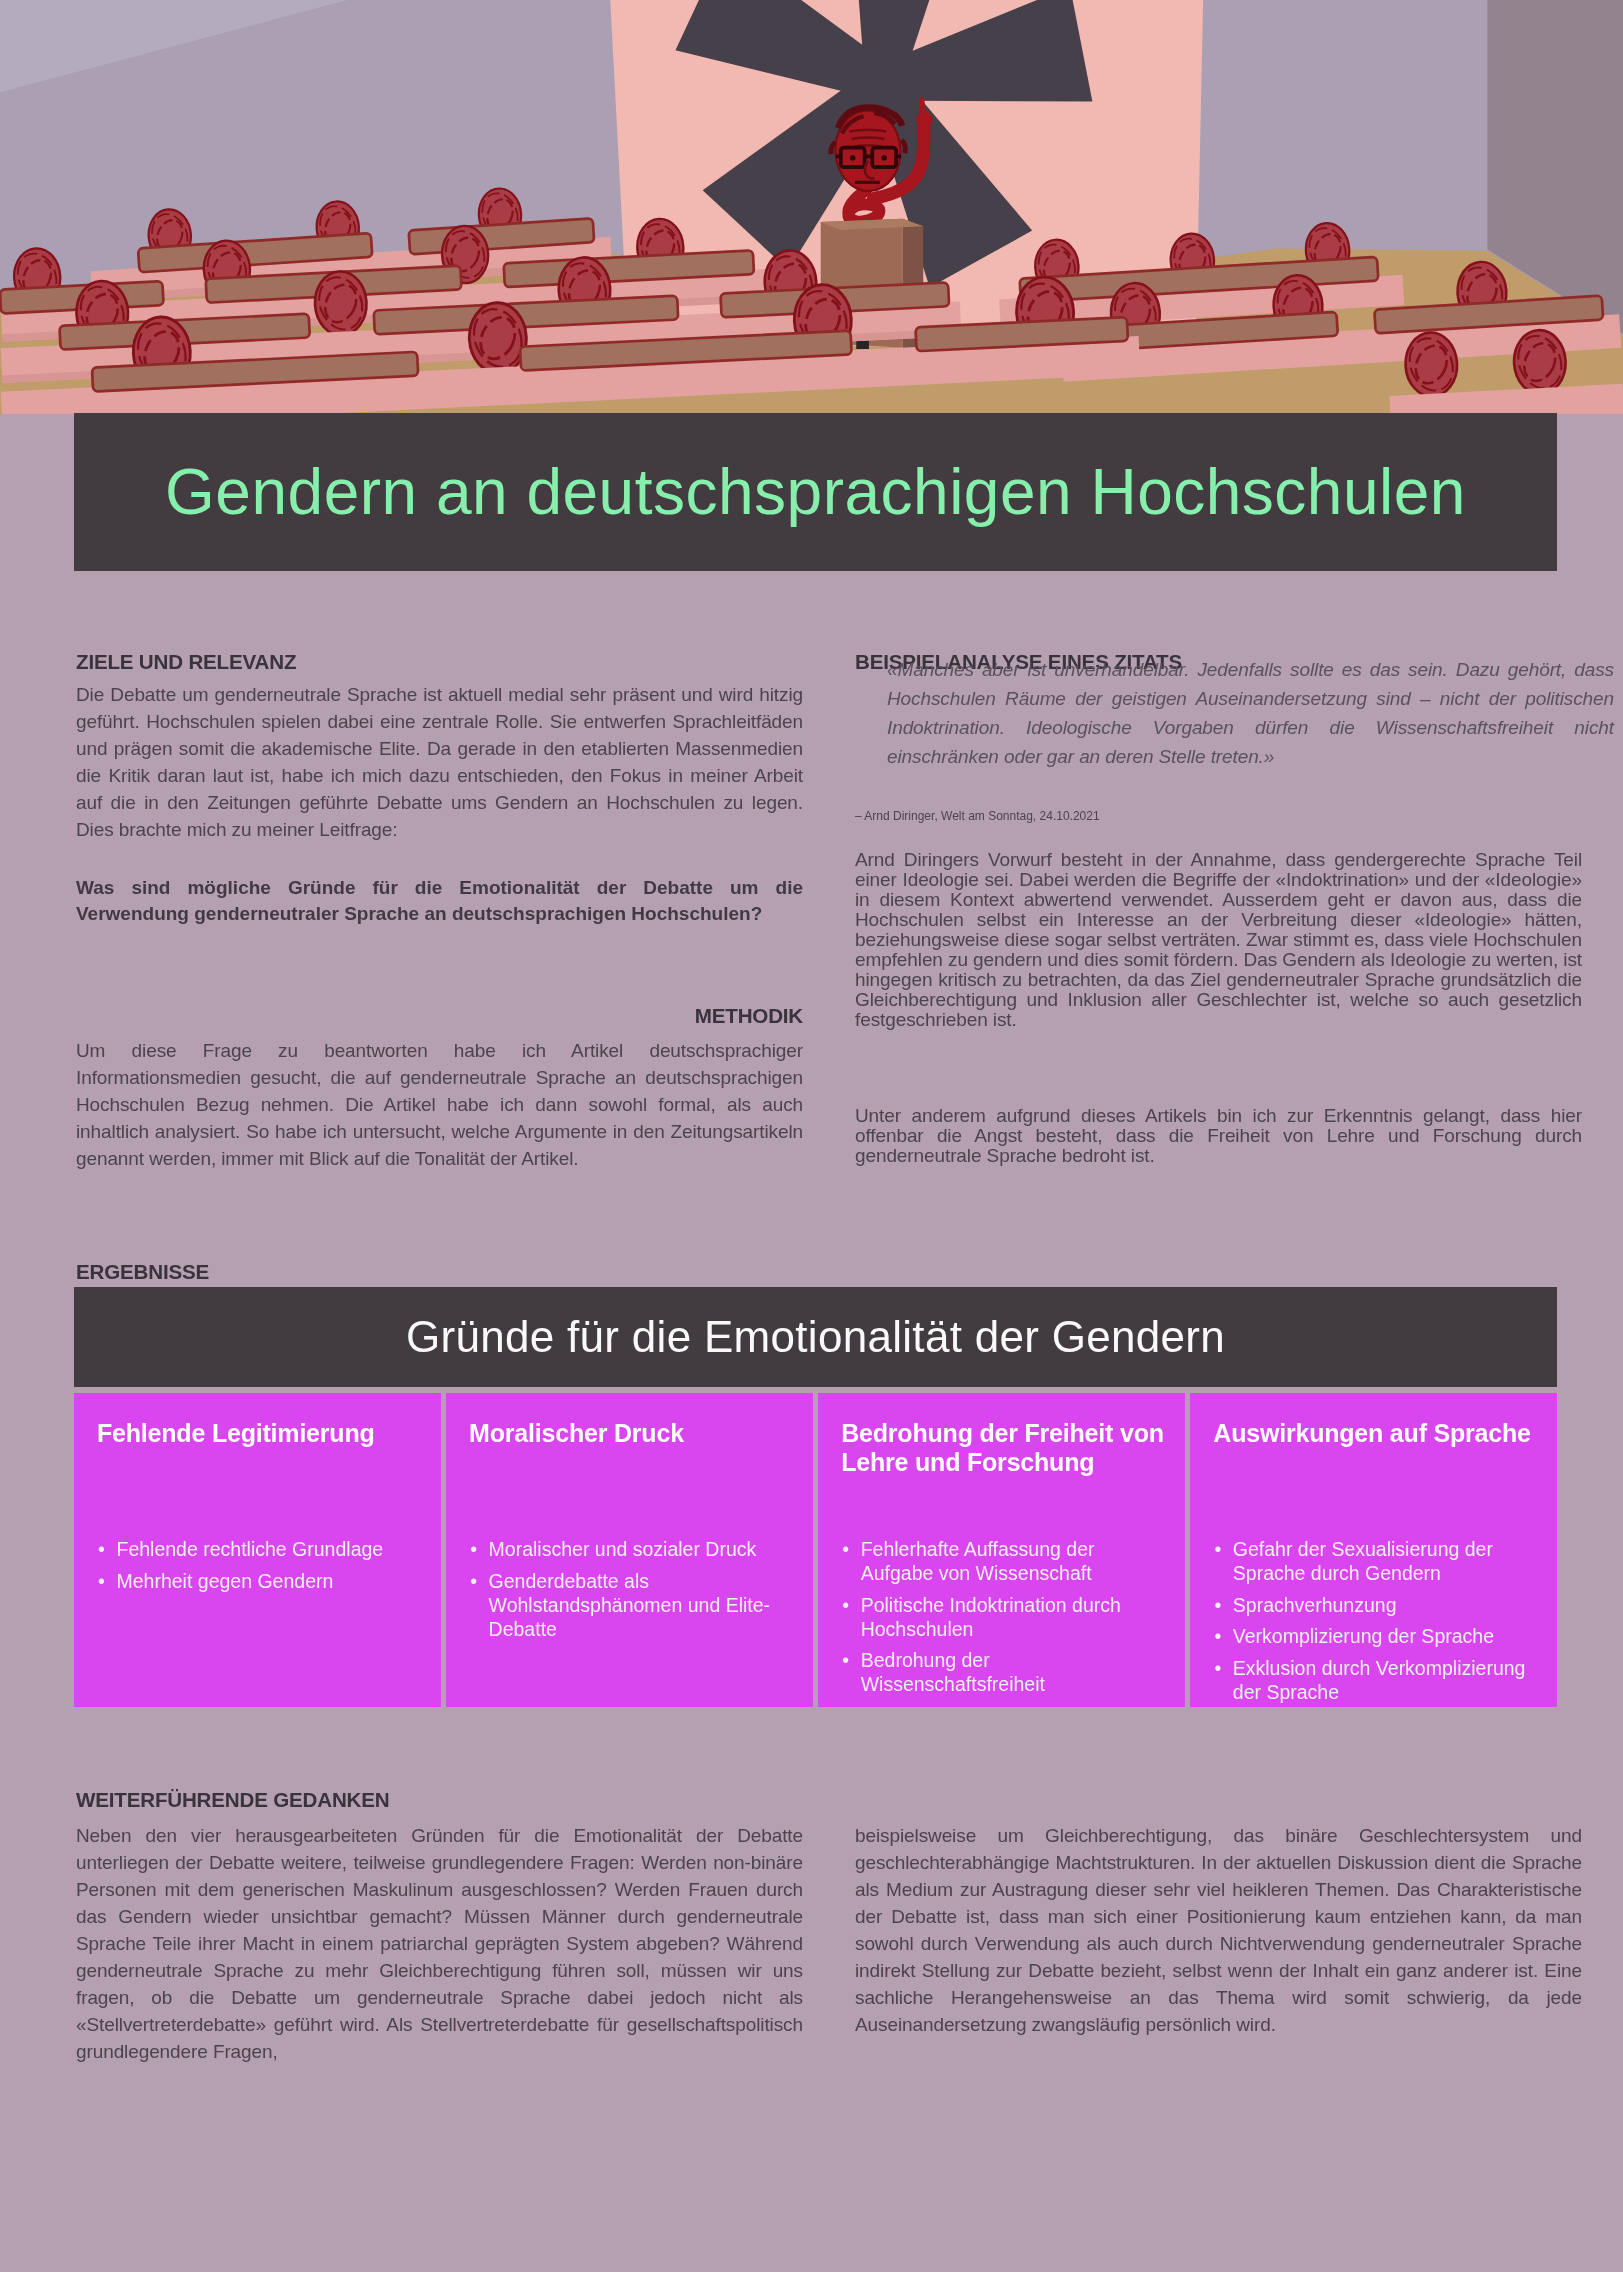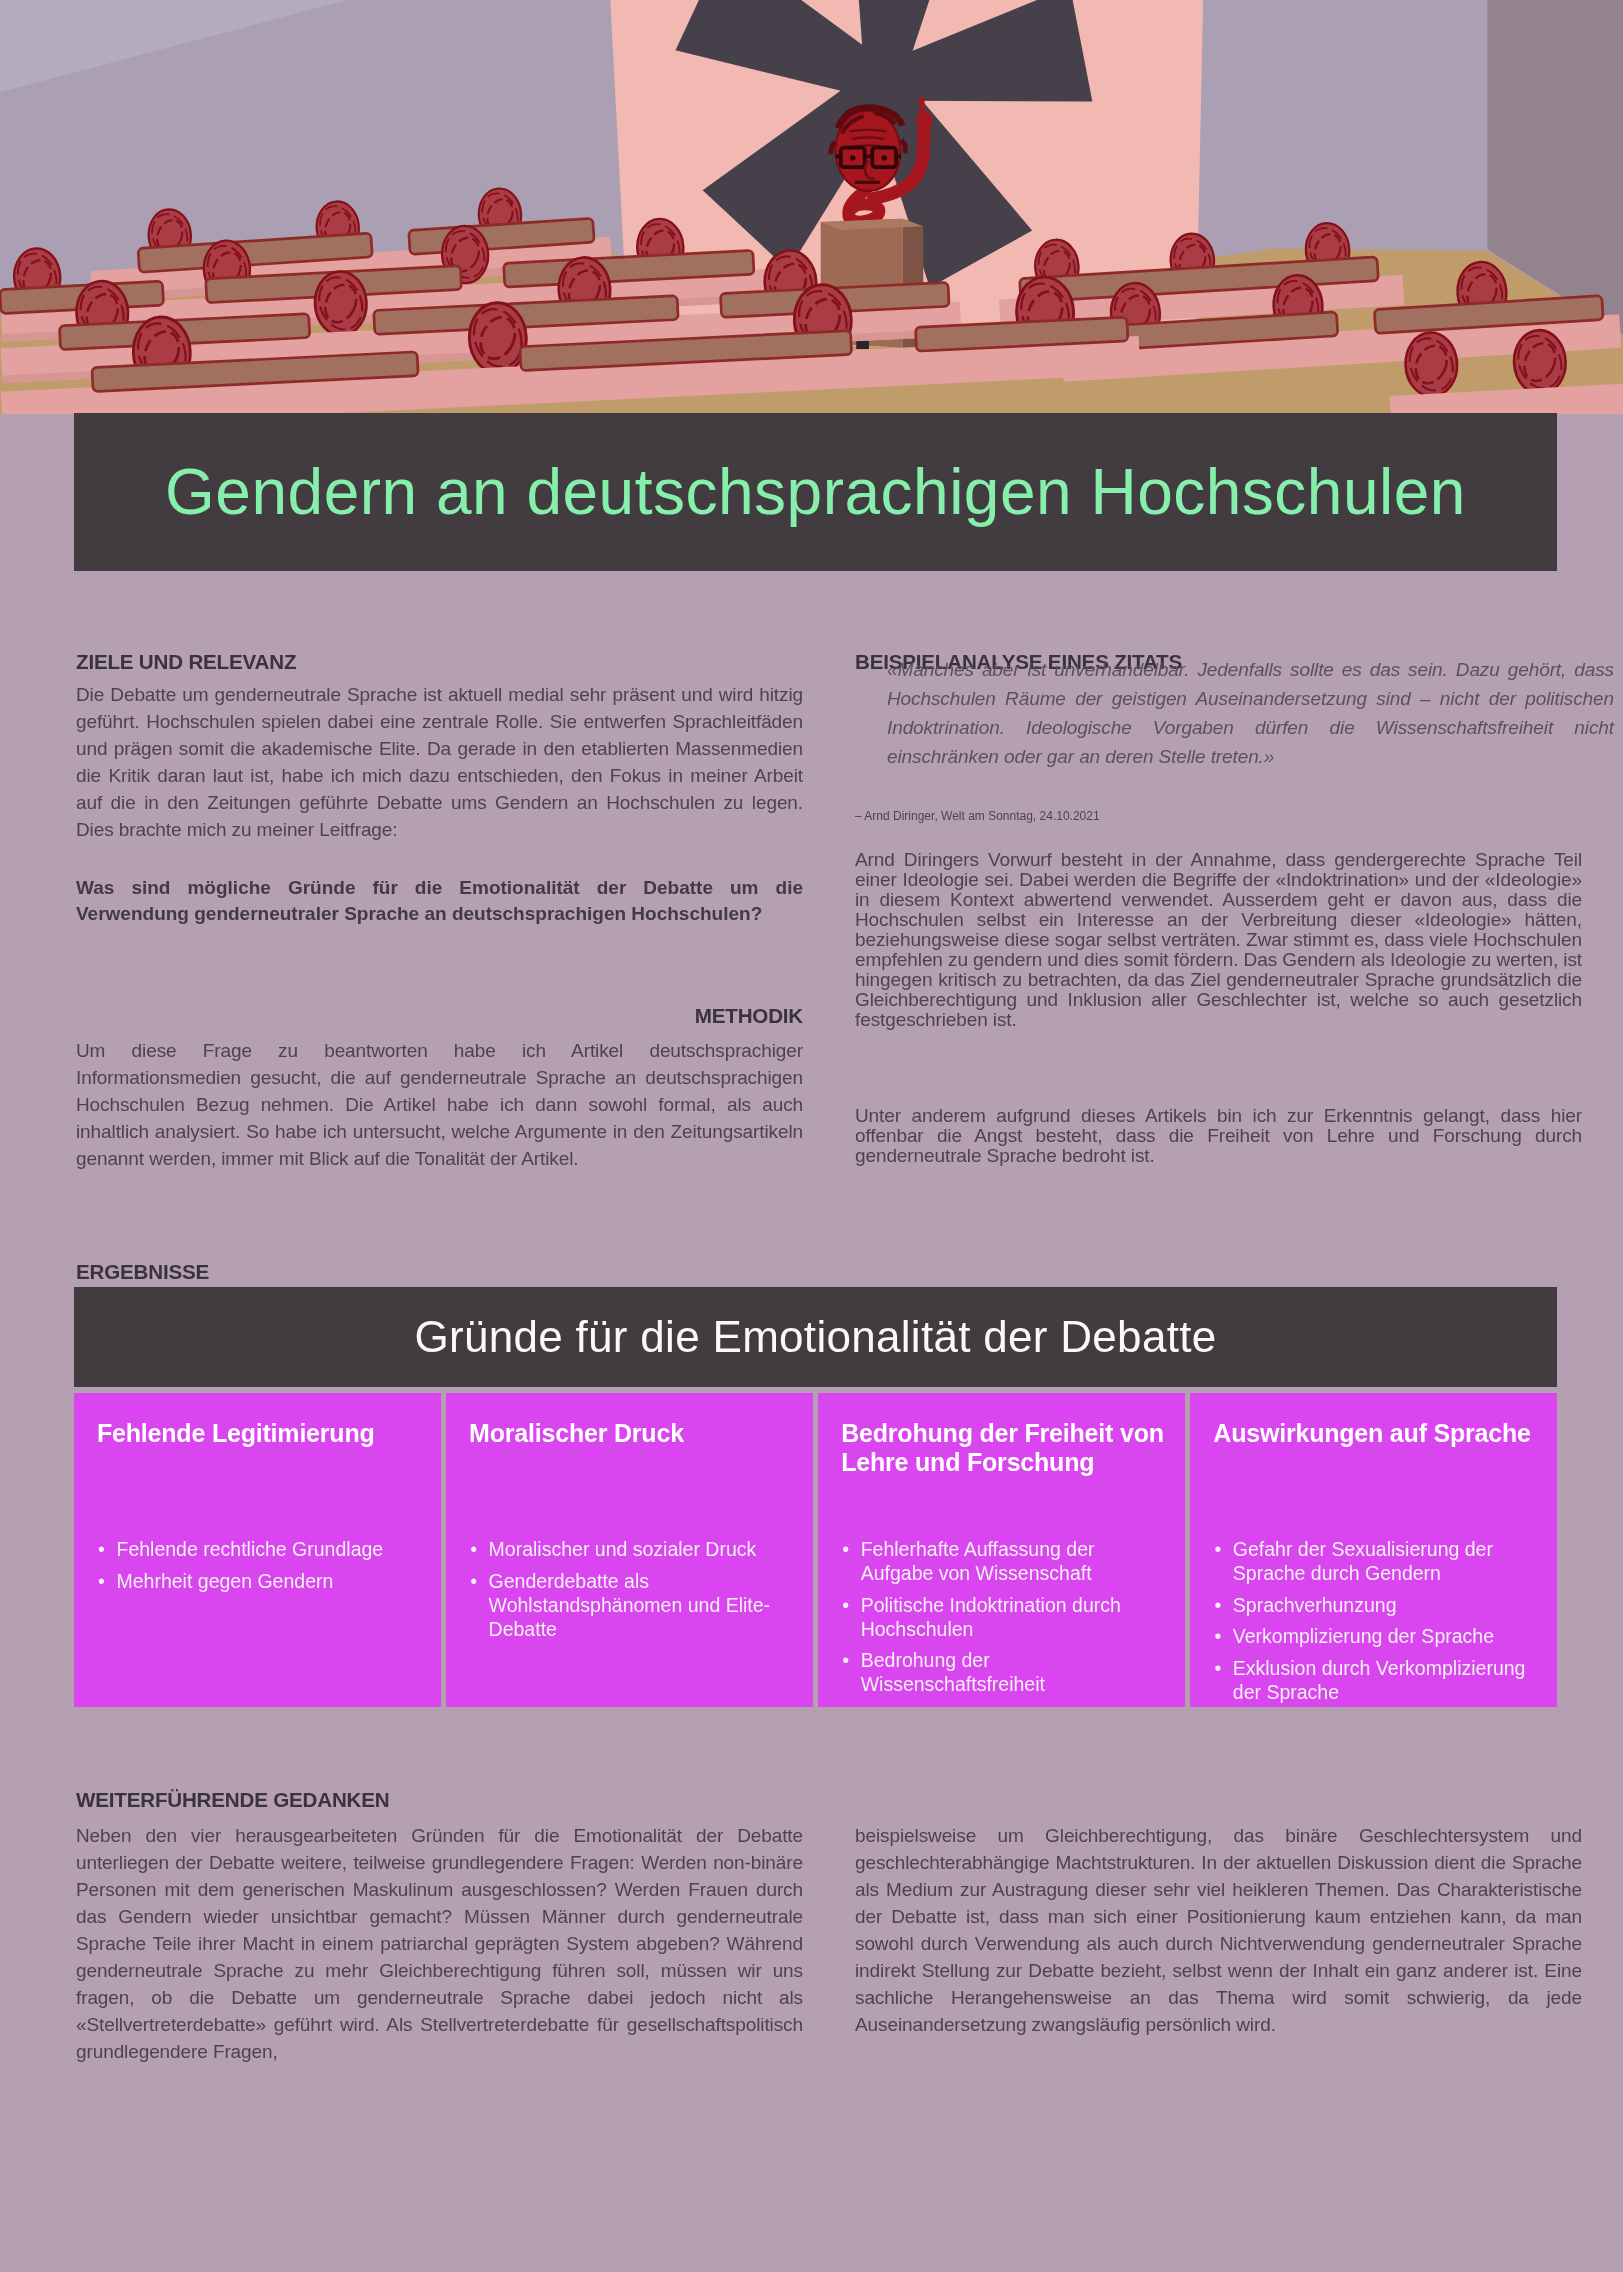--- a/index.html
+++ b/index.html
@@ -188,21 +188,21 @@
 
   <h2 class="abs h2" style="left:855px;top:650px;width:727px;">BEISPIELANALYSE EINES ZITATS</h2>
   <p class="abs body quote" style="left:855px;top:655px;width:727px;margin-left:32px;">«Manches aber ist unverhandelbar. Jedenfalls sollte es das sein. Dazu gehört, dass Hochschulen Räume der geistigen Auseinandersetzung sind – nicht der politischen Indoktrination. Ideologische Vorgaben dürfen die Wissenschaftsfreiheit nicht einschränken oder gar an deren Stelle treten.»</p>
   <p class="abs attr" style="left:855px;top:809px;width:727px;">– Arnd Diringer, Welt am Sonntag, 24.10.2021</p>
   <p class="abs body analysis" style="left:855px;top:850px;width:727px;">Arnd Diringers Vorwurf besteht in der Annahme, dass gendergerechte Sprache Teil einer Ideologie sei. Dabei werden die Begriffe der «Indoktrination» und der «Ideologie» in diesem Kontext abwertend verwendet. Ausserdem geht er davon aus, dass die Hochschulen selbst ein Interesse an der Verbreitung dieser «Ideologie» hätten, beziehungsweise diese sogar selbst verträten. Zwar stimmt es, dass viele Hochschulen empfehlen zu gendern und dies somit fördern. Das Gendern als Ideologie zu werten, ist hingegen kritisch zu betrachten, da das Ziel genderneutraler Sprache grundsätzlich die Gleichberechtigung und Inklusion aller Geschlechter ist, welche so auch gesetzlich festgeschrieben ist.</p>
   <p class="abs body analysis" style="left:855px;top:1106px;width:727px;">Unter anderem aufgrund dieses Artikels bin ich zur Erkenntnis gelangt, dass hier offenbar die Angst besteht, dass die Freiheit von Lehre und Forschung  durch genderneutrale Sprache bedroht ist.</p>
 
   <h2 class="abs h2" style="left:76px;top:1260px;">ERGEBNISSE</h2>
 
   <div class="abs banner2">
-    <h2>Gründe für die Emotionalität der Debatte</h2>
+    <h2>Gründe für die Emotionalität der Gendern</h2>
   </div>
 
   <div class="abs boxes">
     <article class="box">
       <h3>Fehlende Legitimierung</h3>
       <ul>
         <li><span>Fehlende rechtliche Grundlage</span></li>
         <li><span>Mehrheit gegen Gendern</span></li>
       </ul>
     </article>

